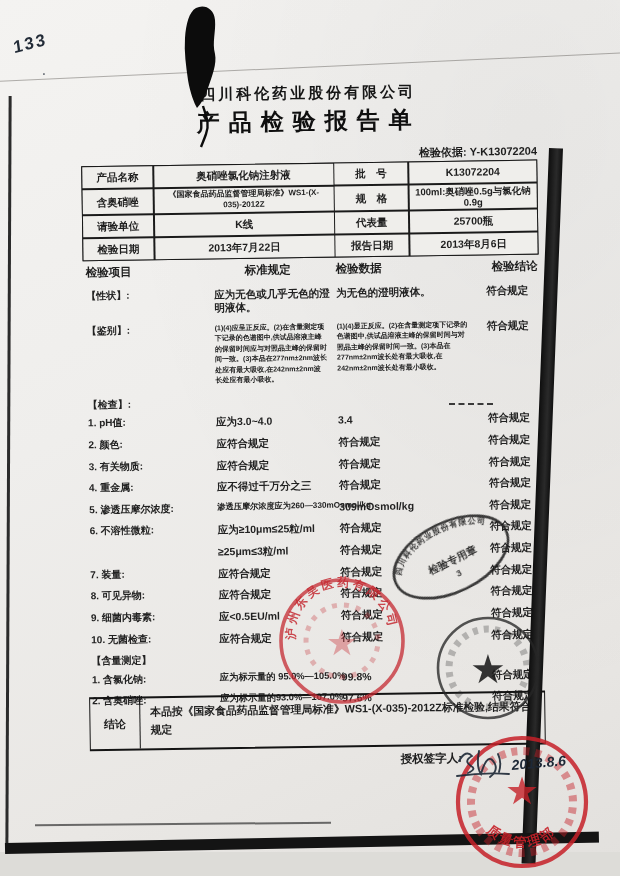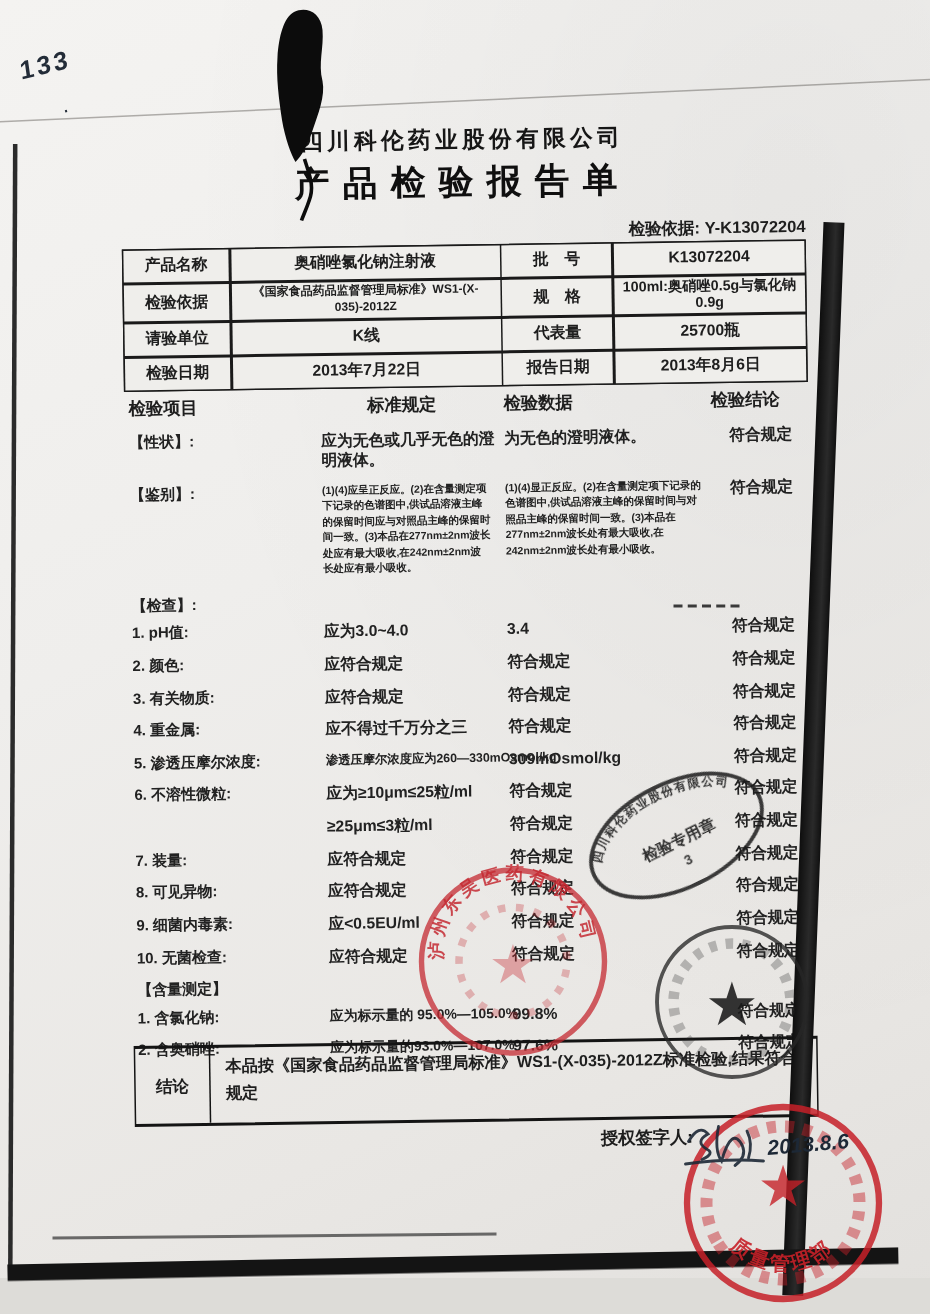--- a/index.html
+++ b/index.html
@@ -41,21 +41,21 @@
   .info-table>div{background:#efeeeb;display:flex;align-items:center;justify-content:center;
         text-align:center;min-height:19px;padding:1px 3px;font-size:10.5px;font-weight:bold;line-height:1.2;}
   .info-table>div.small{font-size:8px;line-height:1.35;}
   .info-table>div.med{font-size:9.5px;}
 
   .body-area{position:absolute;top:262px;left:88px;width:452px;}
   .colhead,.irow{display:grid;grid-template-columns:118px 128px 142px 64px;}
   .colhead{font-size:11.5px;font-weight:bold;margin-bottom:10px;}
   .colhead .h-std{text-align:center;}
   .colhead .h-dat{padding-left:4px;}
-  .colhead .h-res{text-align:left;}
+  .colhead .h-res{text-align:right;}
   .irow{font-size:10.5px;font-weight:bold;line-height:1.25;margin-bottom:8.5px;color:#222;}
   .irow .cell-item{font-size:10px;}
   .irow .cell-std{padding-left:10px;}
   .irow .cell-dat{padding-left:4px;}
   .irow .cell-res{text-align:right;padding-right:10px;}
   .irow:nth-child(2){margin-bottom:11px;}
   .irow:nth-child(2) .cell-std,.irow:nth-child(2) .cell-dat{font-size:7px;line-height:1.5;padding-right:6px;}
   .irow:nth-child(3),.irow:nth-child(15){margin-bottom:6px;}
   .irow:nth-child(8) .cell-std{font-size:8.2px;white-space:nowrap;}
   .irow:nth-child(16) .cell-std,.irow:nth-child(17) .cell-std{font-size:9.3px;white-space:nowrap;}
@@ -95,21 +95,21 @@
     <div class="title">产品检验报告单</div>
     <div class="report-no">
       <span>检验依据: </span><span>Y-K13072204</span>
     </div>
 
     <div class="info-table">
         <div class="info-label">产品名称</div>
         <div class="info-value">奥硝唑氯化钠注射液</div>
         <div class="info-label">批　号</div>
         <div class="info-value">K13072204</div>
-        <div class="info-label">检验依据</div>
+        <div class="info-label">含奥硝唑</div>
         <div class="info-value small">《国家食品药品监督管理局标准》WS1-(X-035)-2012Z</div>
         <div class="info-label">规　格</div>
         <div class="info-value med">100ml:奥硝唑0.5g与氯化钠0.9g</div>
         <div class="info-label">请验单位</div>
         <div class="info-value">K线</div>
         <div class="info-label">代表量</div>
         <div class="info-value">25700瓶</div>
         <div class="info-label">检验日期</div>
         <div class="info-value">2013年7月22日</div>
         <div class="info-label">报告日期</div>

